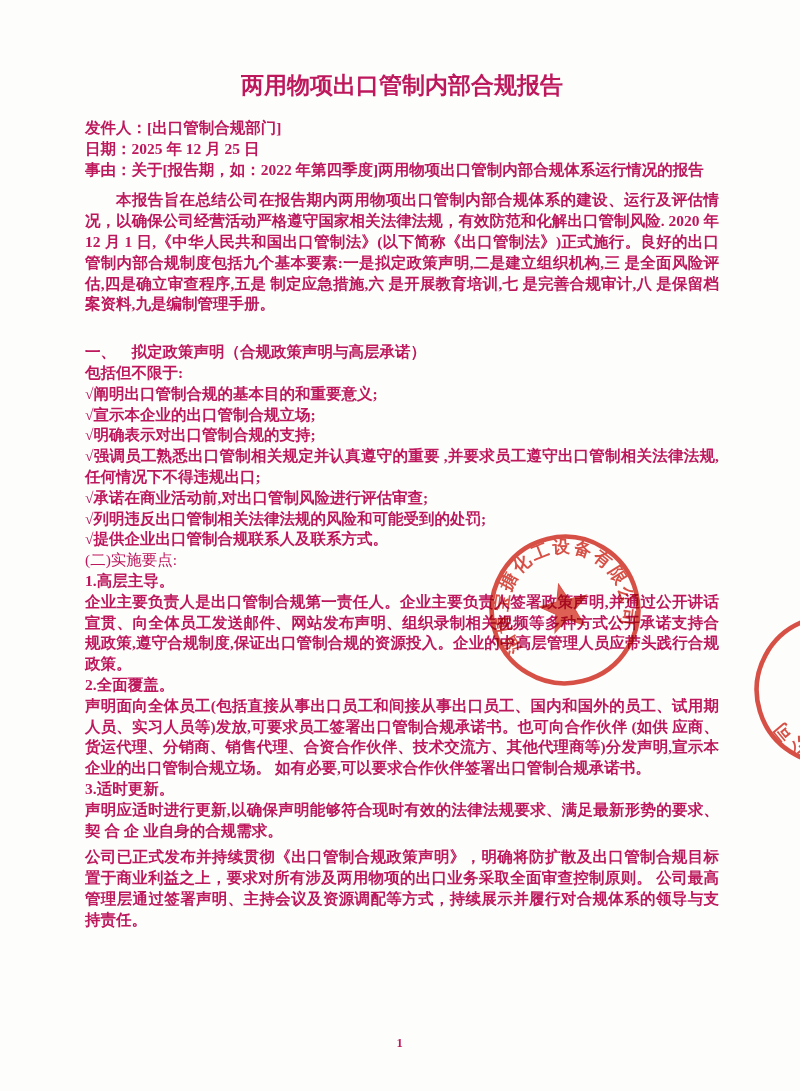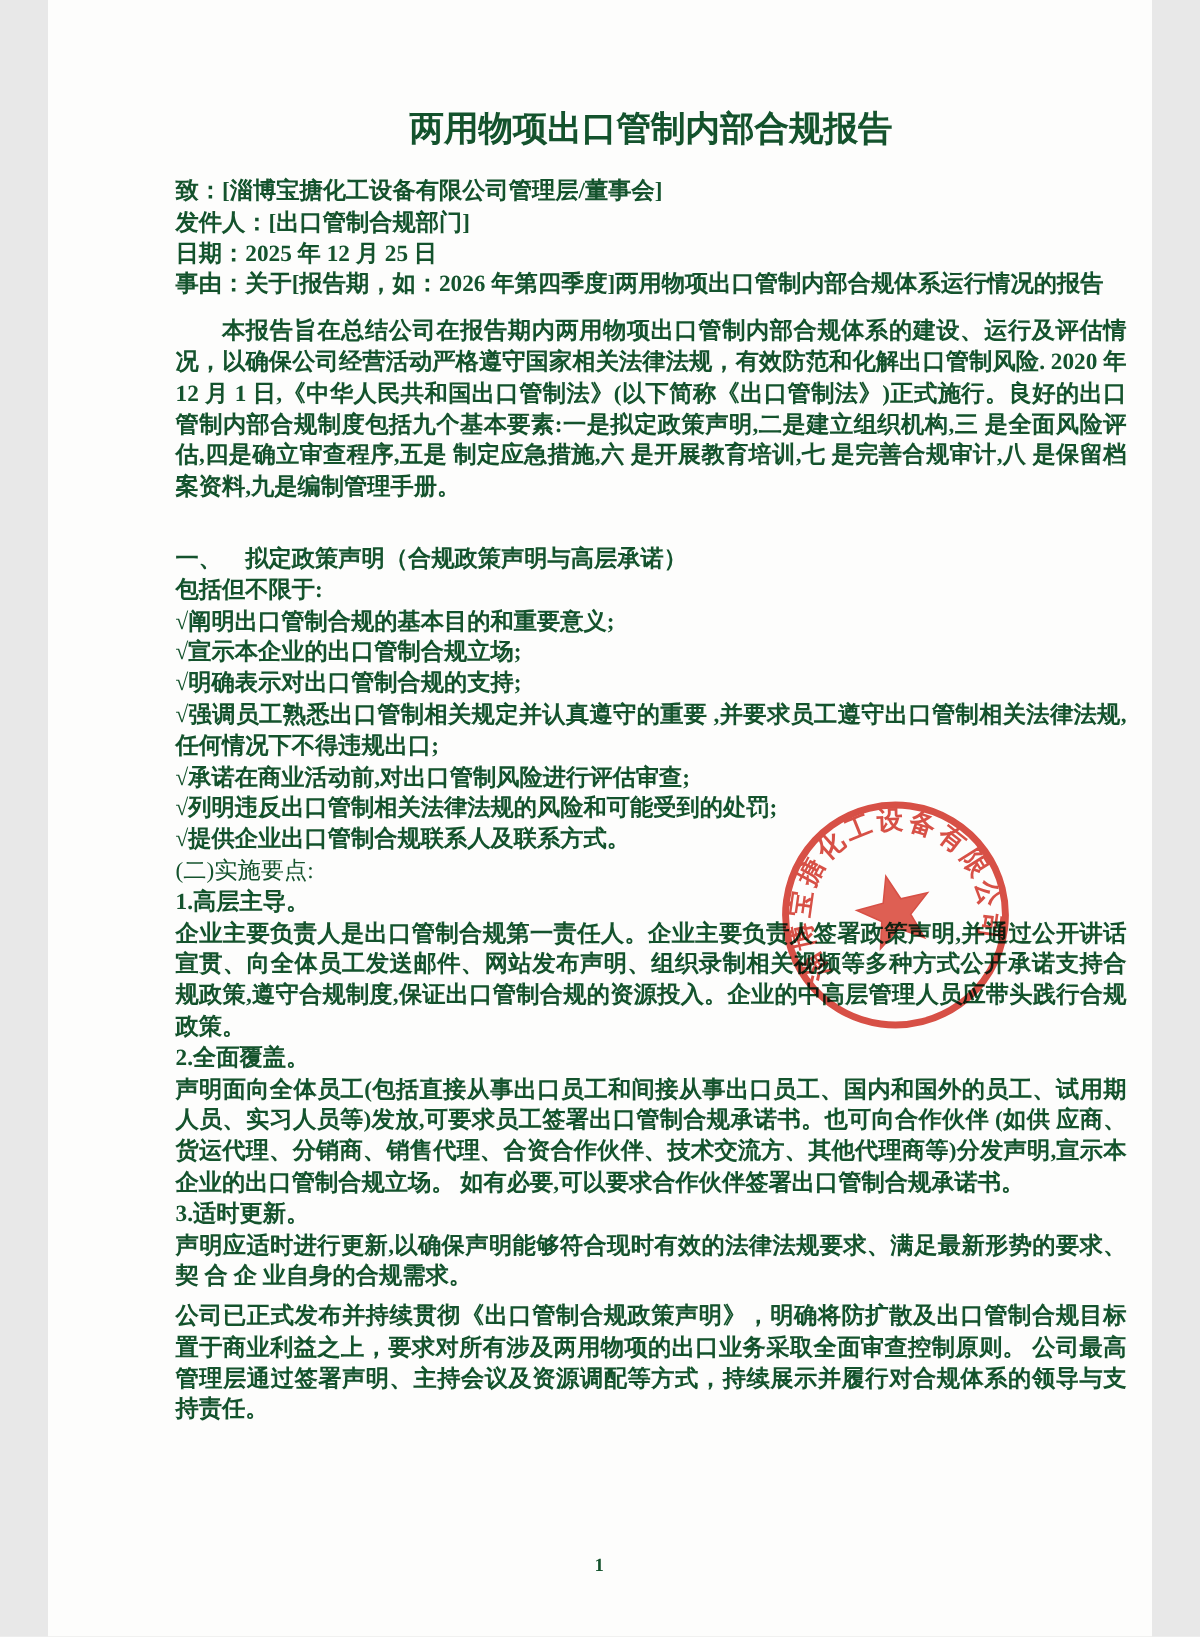--- a/index.html
+++ b/index.html
@@ -1,23 +1,23 @@
 <!DOCTYPE html>
 <html lang="zh"><head>
 <meta charset="utf-8">
 <style>
   html,body{margin:0;padding:0;background:#e8e8e8;}
   .page{
     position:relative;
-    width:736px;height:1091px;
+    width:800px;height:1091px;
     margin:0 auto;
     background:#fdfdfc;
     overflow:hidden;
     font-family:"Liberation Serif","DejaVu Sans",sans-serif;
-    color:#14532d;
+    color:#be185d;
   }
   .content{
     position:absolute;
     left:85px;top:70px;width:634px;
     font-size:15.5px;
     line-height:20.8px;
     font-weight:600;
     text-align:justify;
   }
   .title{
@@ -54,24 +54,23 @@
   .seal-partial{left:748px;top:608px;}
 </style>
 </head>
 <body>
 
 <div class="page">
   <div class="content">
 
     <h1 class="title">两用物项出口管制内部合规报告</h1>
 
-    <p class="hdr">致：[淄博宝搪化工设备有限公司管理层/董事会]</p>
     <p class="hdr">发件人：[出口管制合规部门]</p>
     <p class="hdr">日期：2025 年 12 月 25 日</p>
-    <p class="hdr">事由：关于[报告期，如：2026 年第四季度]两用物项出口管制内部合规体系运行情况的报告</p>
+    <p class="hdr">事由：关于[报告期，如：2022 年第四季度]两用物项出口管制内部合规体系运行情况的报告</p>
 
     <p class="intro">本报告旨在总结公司在报告期内两用物项出口管制内部合规体系的建设、运行及评估情况，以确保公司经营活动严格遵守国家相关法律法规，有效防范和化解出口管制风险. 2020 年 12 月 1 日,《中华人民共和国出口管制法》(以下简称《出口管制法》)正式施行。良好的出口管制内部合规制度包括九个基本要素:一是拟定政策声明,二是建立组织机构,三 是全面风险评估,四是确立审查程序,五是 制定应急措施,六 是开展教育培训,七 是完善合规审计,八 是保留档案资料,九是编制管理手册。</p>
 
     <p class="sec-heading">一、　拟定政策声明（合规政策声明与高层承诺）</p>
     <p class="list-intro">包括但不限于:</p>
 
     <div class="check-item">√阐明出口管制合规的基本目的和重要意义;</div>
     <div class="check-item">√宣示本企业的出口管制合规立场;</div>
     <div class="check-item">√明确表示对出口管制合规的支持;</div>
     <div class="check-item">√强调员工熟悉出口管制相关规定并认真遵守的重要 ,并要求员工遵守出口管制相关法律法规,任何情况下不得违规出口;</div>

